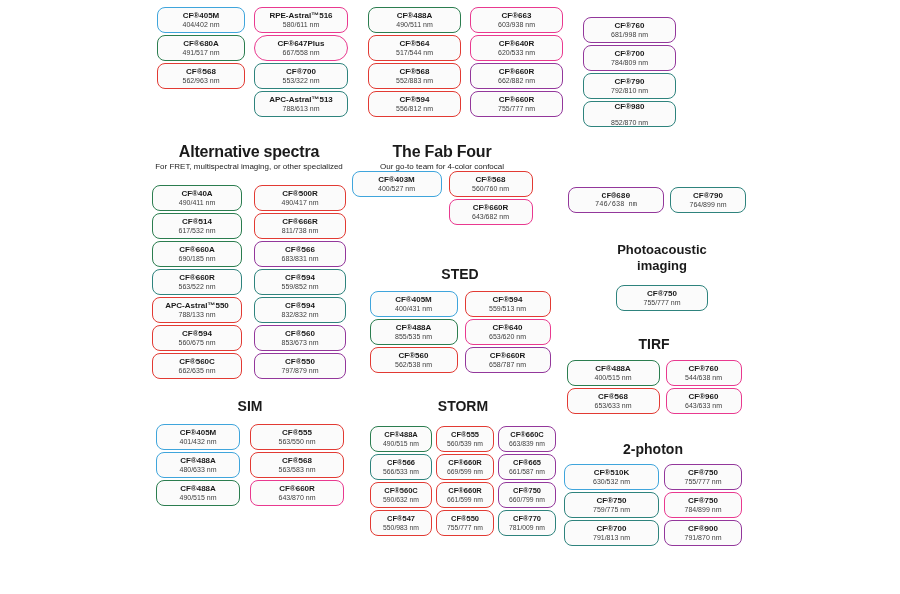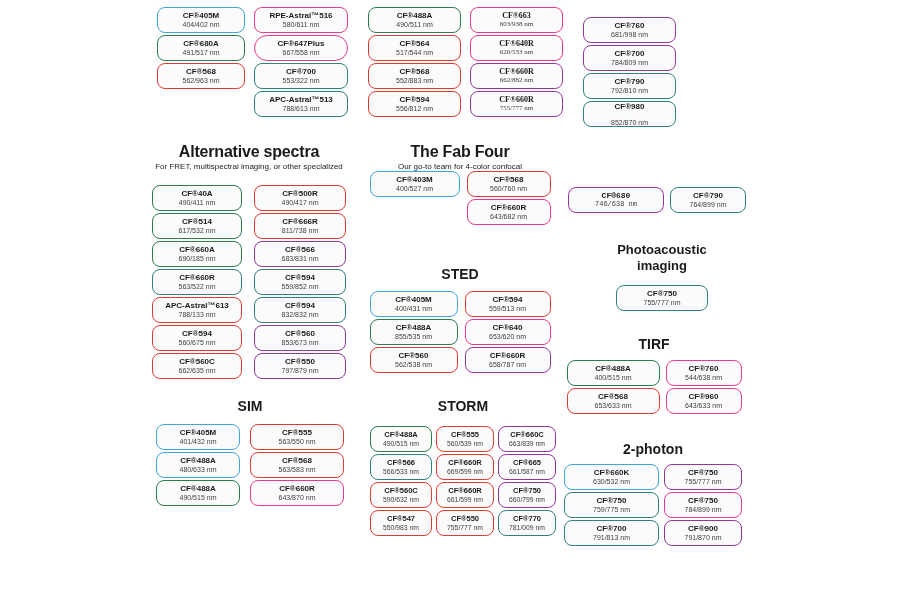--- a/index.html
+++ b/index.html
@@ -19,28 +19,28 @@
     border:1.8px solid #888;border-radius:8px;
     display:flex;flex-direction:column;align-items:center;justify-content:center;gap:1px;
   }
   .bname{font-size:8px;font-weight:bold;line-height:8px;white-space:nowrap;}
   .brange{font-size:7px;line-height:7px;color:#3d3d3d;white-space:nowrap;}
 
   
   #sec-top1{left:157px;top:7px;}  #sec-top1 .col{width:88px;}
   #sec-top2{left:254px;top:7px;}  #sec-top2 .col{width:94px;}
   #sec-top3{left:368px;top:7px;}  #sec-top3 .col{width:93px;}
-  #sec-top4{left:470px;top:7px;font-family:Liberation Serif, serif;}  #sec-top4 .col{width:93px;}
+  #sec-top4{left:470px;top:7px;}  #sec-top4 .col{width:93px;}
   #sec-top5{left:583px;top:17px;} #sec-top5 .col{width:93px;}
 
   #sec-alt{left:145px;top:143px;width:208px;}
   #sec-alt .cols{margin-top:14px;gap:12px;}
   #sec-alt .col:nth-child(1){width:90px;} #sec-alt .col:nth-child(2){width:92px;}
 
-  #sec-fab{left:360px;top:143px;width:200px;}
+  #sec-fab{left:342px;top:143px;width:200px;}
   #sec-fab .cols{margin-top:0;gap:7px;}
   #sec-fab .col:nth-child(1){width:90px;} #sec-fab .col:nth-child(2){width:84px;}
 
   #sec-sted{left:360px;top:266px;width:200px;}
   #sec-sted .cols{margin-top:9px;gap:7px;}
   #sec-sted .col:nth-child(1){width:88px;} #sec-sted .col:nth-child(2){width:86px;}
 
   #sec-sim{left:146px;top:398px;width:208px;}
   #sec-sim .cols{margin-top:10px;gap:10px;}
   #sec-sim .col:nth-child(1){width:84px;} #sec-sim .col:nth-child(2){width:94px;}
@@ -192,21 +192,21 @@
         </div>
         <div class="box" style="border-color: rgb(43, 125, 79);">
           <div class="bname">CF®660A</div>
           <div class="brange">690/185 nm</div>
         </div>
         <div class="box" style="border-color: rgb(46, 131, 125);">
           <div class="bname">CF®660R</div>
           <div class="brange">563/522 nm</div>
         </div>
         <div class="box" style="border-color: rgb(226, 58, 51);">
-          <div class="bname">APC-Astral™613</div>
+          <div class="bname">APC-Astral™550</div>
           <div class="brange">788/133 nm</div>
         </div>
         <div class="box" style="border-color: rgb(226, 58, 51);">
           <div class="bname">CF®594</div>
           <div class="brange">560/675 nm</div>
         </div>
         <div class="box" style="border-color: rgb(226, 58, 51);">
           <div class="bname">CF®560C</div>
           <div class="brange">662/635 nm</div>
         </div>
@@ -448,21 +448,21 @@
         </div>
       </div>
     </div>
 </div>
 
 <div class="section" id="sec-twophoton">
   <h2 class="title-md">2-photon</h2>
   <div class="cols">
       <div class="col">
         <div class="box" style="border-color: rgb(63, 165, 220);">
-          <div class="bname">CF®660K</div>
+          <div class="bname">CF®510K</div>
           <div class="brange">630/532 nm</div>
         </div>
         <div class="box" style="border-color: rgb(46, 131, 125);">
           <div class="bname">CF®750</div>
           <div class="brange">759/775 nm</div>
         </div>
         <div class="box" style="border-color: rgb(46, 131, 125);">
           <div class="bname">CF®700</div>
           <div class="brange">791/813 nm</div>
         </div>

